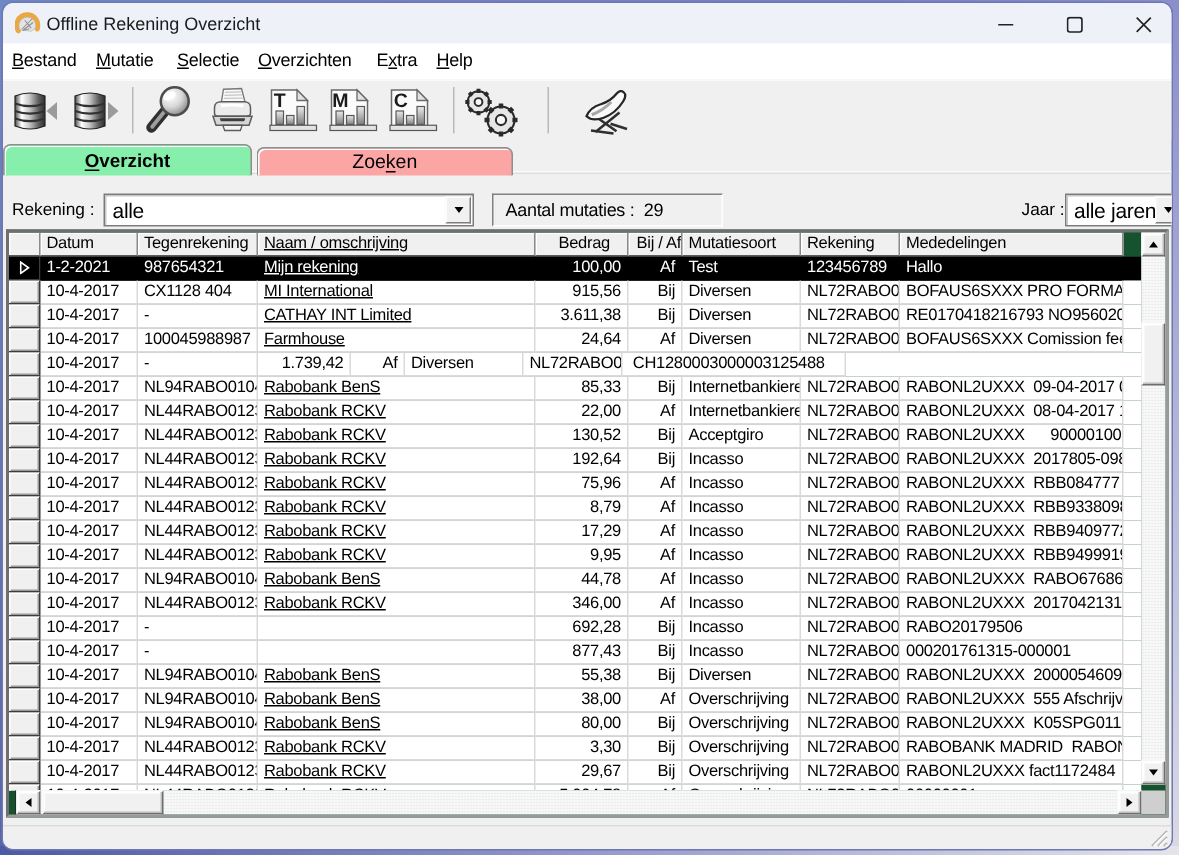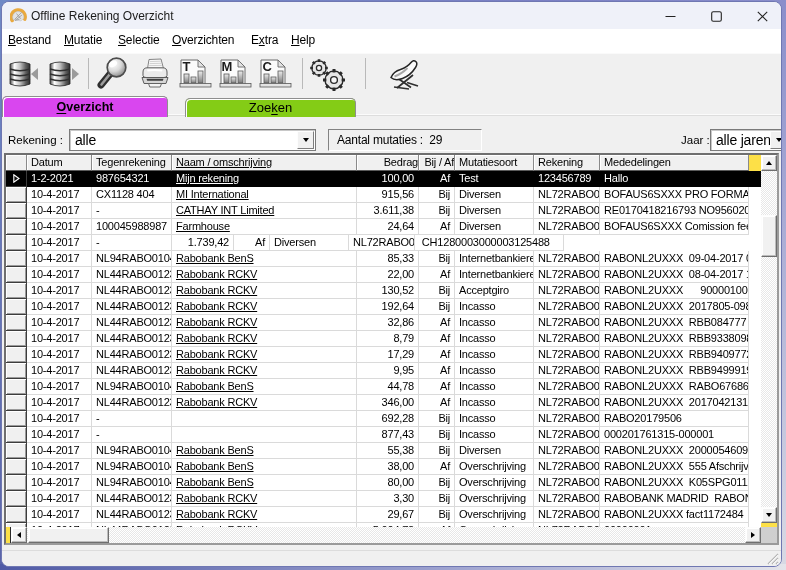--- a/index.html
+++ b/index.html
@@ -46,23 +46,23 @@
           justify-content:center; }
   .tsep { position:absolute; top:4px; width:1px; height:31px; background:#b9b9b9; }
 
   
   .tabline { position:absolute; left:0px; top:112px; width:100%; height:2px;
              background:#fbfbfb; border-bottom:1px solid #dddddd; }
   .tab { position:absolute; font-size:13px; text-align:center;
          border:1px solid #8e8e8e; border-bottom:none; border-radius:5px 5px 0 0;
          box-shadow:inset 1px 1px 0 #ffffff; }
   .tab u { text-decoration:underline; text-underline-offset:2px; }
-  .tab.active { left:0px; top:94px; width:166px; height:21px; background:#d946ef;
+  .tab.active { left:0px; top:94px; width:166px; height:21px; background:#86efac;
                 font-weight:bold; font-size:12.5px; line-height:20px; z-index:3; }
-  .tab.inactive { left:183px; top:96px; width:171px; height:19px; background:#84cc16;
+  .tab.inactive { left:169px; top:96px; width:171px; height:19px; background:#fca5a5;
                   line-height:18px; z-index:1; }
 
   
   .flabel { position:absolute; font-size:11.5px; color:#000; height:22px;
             line-height:22px; white-space:pre; }
   .combo { position:absolute; top:127px; height:22px; background:#fff;
            border:1px solid #7a7a7a; box-shadow:inset 1px 1px 0 #c8c8c8; }
   .combo .cv { position:absolute; left:5px; top:0; height:20px; line-height:20px;
                font-size:14px; letter-spacing:-0.2px; color:#000; white-space:pre; }
   .combo .cbtn { position:absolute; right:1px; top:1px; bottom:1px; width:17px;
@@ -79,21 +79,21 @@
   .tri-up { width:0; height:0; border-left:3.5px solid transparent;
             border-right:3.5px solid transparent; border-bottom:4px solid #000; }
   .tri-lf { width:0; height:0; border-top:3.5px solid transparent;
             border-bottom:3.5px solid transparent; border-right:4px solid #000; }
   .tri-rt { width:0; height:0; border-top:3.5px solid transparent;
             border-bottom:3.5px solid transparent; border-left:4px solid #000; }
 
   
   .grid { position:absolute; left:2px; top:151px; width:775px; height:392px;
           border:2px solid; border-color:#6f6f6f #9a9a9a #9a9a9a #6f6f6f;
-          background:#fde047; overflow:hidden; }
+          background:#14532d; overflow:hidden; }
   .ghead { position:absolute; left:0; top:0; height:16px; width:755px; display:flex; }
   .hcell { height:16px; background:#f0f0f0; font-size:11px; letter-spacing:-0.2px; line-height:15px;
            color:#000; padding-left:4px; white-space:pre; overflow:hidden;
            border-right:1px solid #8a8a8a; border-bottom:1px solid #5a5a5a;
            box-shadow:inset 1px 1px 0 #ffffff; flex:none; }
   .rows { position:absolute; left:0; top:16px; width:755px; height:356px; overflow:hidden; }
   .row { display:flex; height:16px; background:#fff; }
   .cell { height:16px; font-size:11px; letter-spacing:-0.2px; line-height:15px; color:#000; padding:0 4px;
           white-space:pre; overflow:hidden; flex:none;
           border-right:1px solid #dadada; border-bottom:1px solid #dadada; }
@@ -341,21 +341,21 @@
         <span class="tri-dn"></span>
       </span>
   </div>
 
   <div class="grid">
     <div class="ghead">
       <div class="hcell ind-h" style="width:21px"></div>
       <div class="hcell col-datum">Datum</div>
       <div class="hcell col-tegenrekening">Tegenrekening</div>
       <div class="hcell col-naam">Naam / omschrijving</div>
-      <div class="hcell col-bedrag" style="text-align:right">Bedrag</div>
+      <div class="hcell col-bedrag" style="text-align:center">Bedrag</div>
       <div class="hcell col-bijaf">Bij / Af</div>
       <div class="hcell col-mutatiesoort">Mutatiesoort</div>
       <div class="hcell col-rekening">Rekening</div>
       <div class="hcell col-mededelingen">Mededelingen</div>
     </div>
 
     <div class="rows">
 
         <div class="row selected">
           <div class="ind">
@@ -484,21 +484,21 @@
           <div class="cell col-mededelingen">RABONL2UXXX  2017805-098</div>
         </div>
 
         <div class="row">
           <div class="ind">
             
           </div>
           <div class="cell col-datum">10-4-2017</div>
           <div class="cell col-tegenrekening">NL44RABO0123</div>
           <div class="cell col-naam">Rabobank RCKV</div>
-          <div class="cell col-bedrag">32,86</div>
+          <div class="cell col-bedrag">75,96</div>
           <div class="cell col-bijaf">Af</div>
           <div class="cell col-mutatiesoort">Incasso</div>
           <div class="cell col-rekening">NL72RABO01</div>
           <div class="cell col-mededelingen">RABONL2UXXX  RBB084777</div>
         </div>
 
         <div class="row">
           <div class="ind">
             
           </div>

